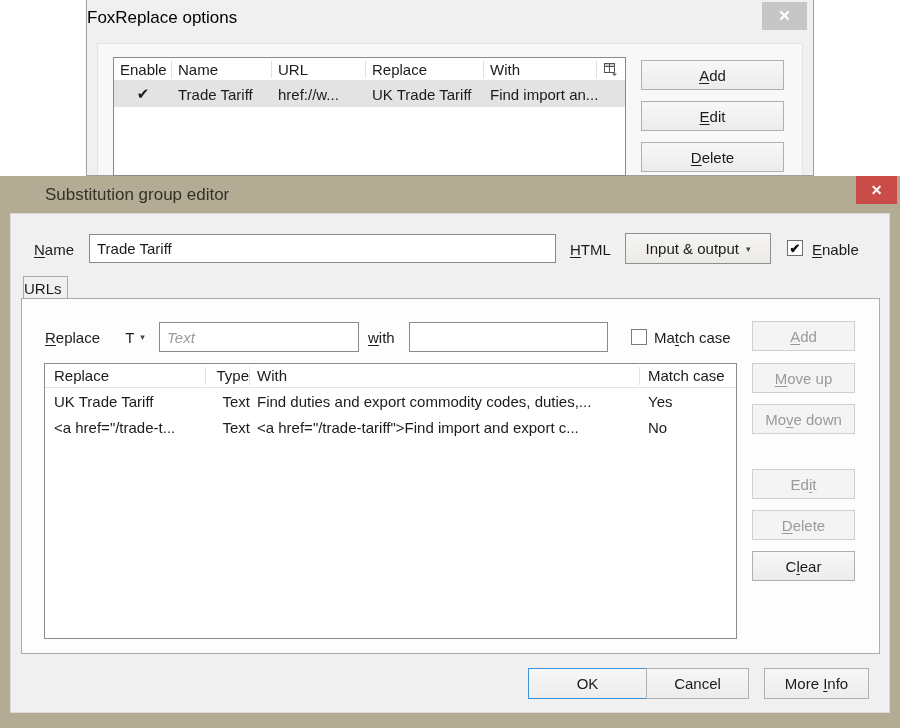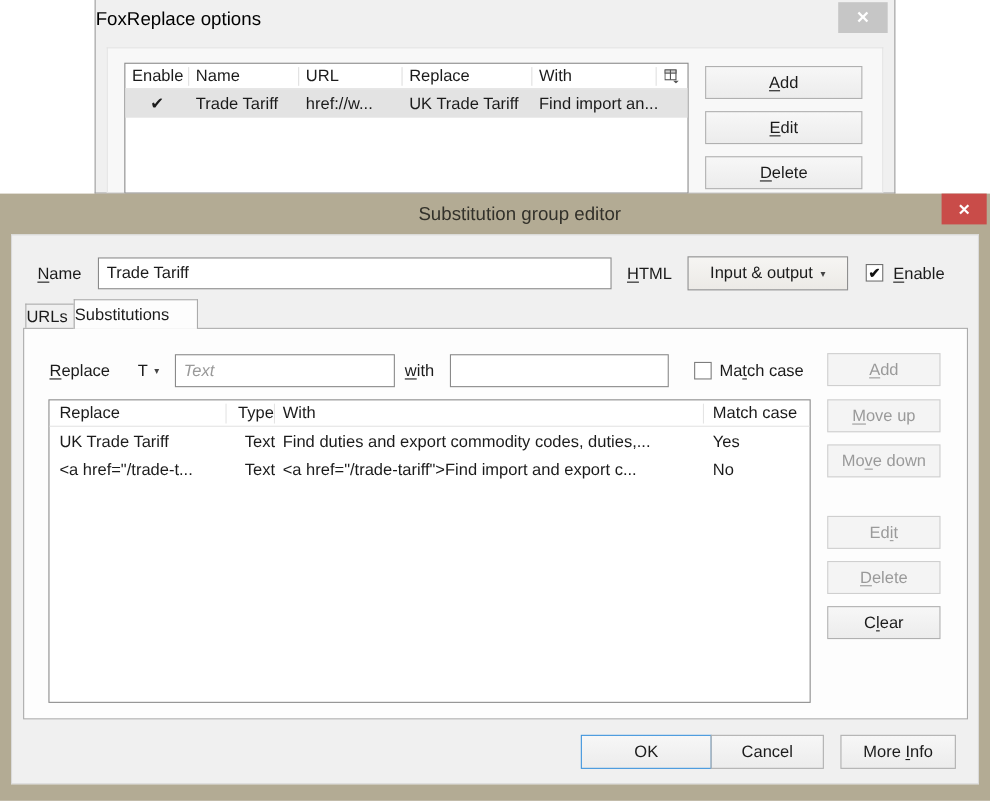--- a/index.html
+++ b/index.html
@@ -42,21 +42,21 @@
   .otr.header .otd:last-child { border-right:none; }
   .c-enable { width:58px; } .c-name { width:100px; } .c-url { width:94px; }
   .c-replace { width:118px; } .c-with { flex:1; } .c-pick { width:28px;
     display:flex; align-items:center; justify-content:center; padding-left:0; }
   .c-enable.cell { text-align:center; padding-left:0; }
   #options-dialog .btn { left:554px; width:143px; height:30px; }
 
   
   #editor-dialog { position:absolute; left:0; top:176px; width:900px; height:552px;
     background:#b3ab94; z-index:2; }
-  #editor-title { position:absolute; left:0; right:0; top:9px; text-align:center;
+  #editor-title { position:absolute; left:0; right:0; top:9px; text-align:left;
     font-size:17px; color:#32312a;padding-left:45px; }
   #editor-close { position:absolute; right:3px; top:0; width:41px; height:28px;
     background:#c94c49; color:#fff; font-size:14px; font-weight:bold;
     display:flex; align-items:center; justify-content:center; }
   #editor-content { position:absolute; left:10px; top:37px; width:880px; height:500px;
     background:#f0f0f0; border:1px solid #dadada; }
 
   
   #name-label { left:23px; top:27px; }
   #name-input { left:78px; top:20px; width:467px; height:29px; }
@@ -175,23 +175,20 @@
       <span>Input &amp; output</span>
       <span class="arr">▾</span>
     </div>
     <div class="checkbox" id="enable-checkbox">
       <span class="mark">✔</span>
     </div>
     <div class="label" id="enable-label"><u>E</u>nable</div>
 
     <div class="tab" id="tab-urls">
       <span>URLs</span>
-    </div>
-    <div class="tab" id="tab-substitutions">
-      <span>Substitutions</span>
     </div>
 
     <div id="tab-panel">
 
       <div class="label" id="replace-label"><u>R</u>eplace</div>
       <div id="type-selector">
         <span>T</span>
         <span class="arr">▾</span>
       </div>
       <input class="textbox" id="replace-input" placeholder="Text" style="">

